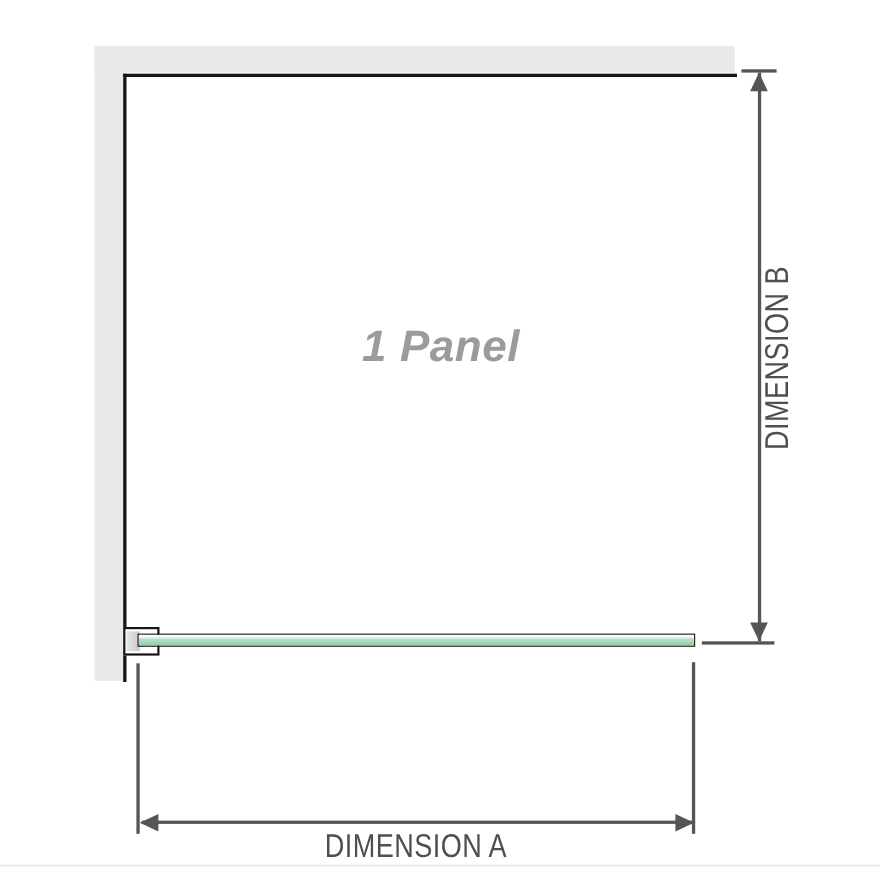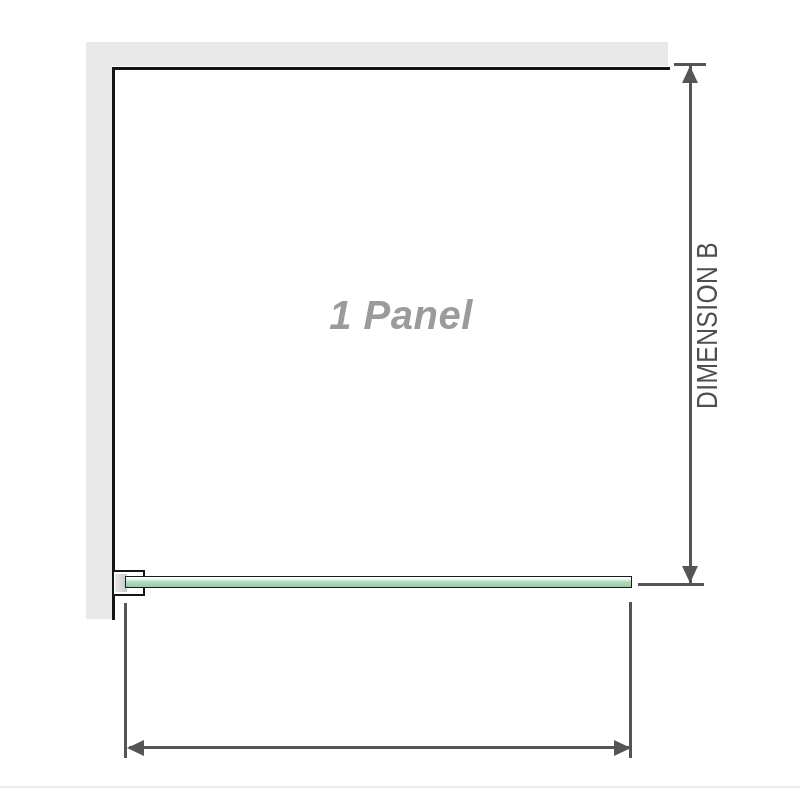--- a/index.html
+++ b/index.html
@@ -141,16 +141,19 @@
   <div class="abs dimb-line"></div>
   <div class="abs arrow dimb-arrow-up"></div>
   <div class="abs arrow dimb-arrow-down"></div>
   <div class="abs dimb-label">DIMENSION B</div>
 
   <div class="abs dima-ext-left"></div>
   <div class="abs dima-ext-right"></div>
   <div class="abs dima-line"></div>
   <div class="abs arrow dima-arrow-left"></div>
   <div class="abs arrow dima-arrow-right"></div>
+  <div class="abs dima-label-wrap">
+    <span class="dima-label">DIMENSION A</span>
+  </div>
 
   <div class="abs footer-line"></div>
 
 </div>
 
 </body></html>

